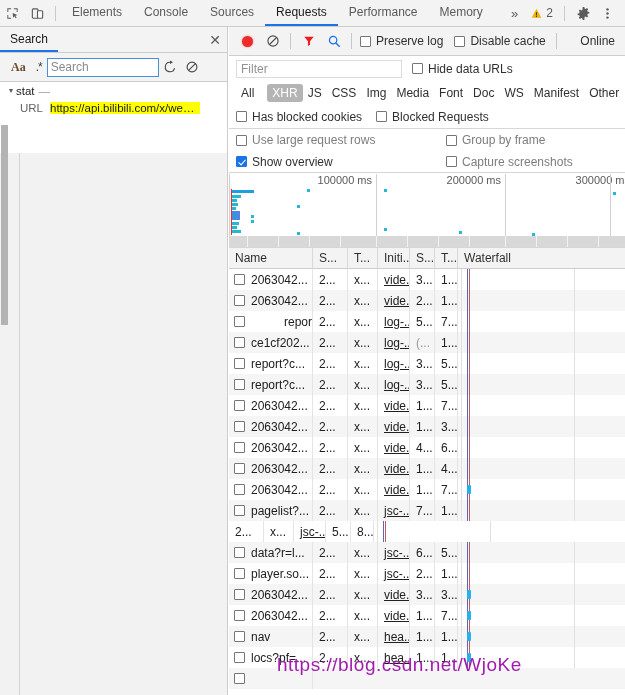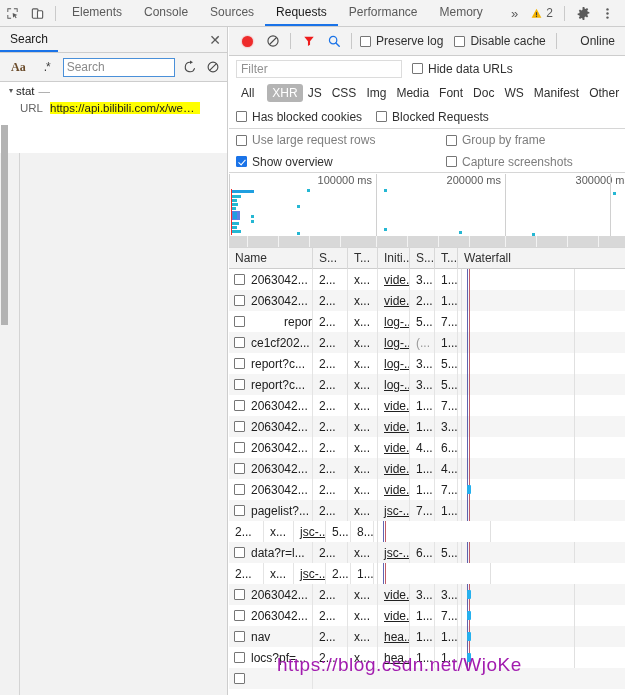--- a/index.html
+++ b/index.html
@@ -53,21 +53,21 @@
   .search-tab {
     padding: 0 10px; display: flex; align-items: center; font-size: 12px;
     color: #1a1a1a; border-bottom: 2px solid #1a73e8; cursor: pointer;
   }
   .search-close {
     margin-left: auto; width: 24px; display: flex; align-items: center;
     justify-content: center; cursor: pointer; color: #5a5a5a; font-size: 14px;
   }
   .search-toolbar {
     height: 29px; background: #f3f3f3; border-bottom: 1px solid #cdcdcd;
-    display: flex; align-items: center; padding: 0 6px; gap: 8px;
+    display: flex; align-items: center; padding: 0 6px; gap: 0;
   }
   .st-aa {
     font-size: 12px; color: #6a4b2a; font-weight: 600; padding: 0 5px; cursor: pointer;
     font-family: "Liberation Serif", serif;
   }
   .st-re { font-size: 12px; color: #3a3a3a; padding: 0 5px; cursor: pointer; letter-spacing: -1px; }
   .search-field {
     width: 112px; height: 19px; border: 1px solid #4a90d9; background: #fff;
     font-size: 12px; color: #303030; padding: 0 3px; outline: none;
     font-family: "Liberation Sans", sans-serif;
@@ -698,20 +698,24 @@
           <div class="cell" style="width: 25px;">6...</div>
           <div class="cell" style="width: 23px;">5...</div>
           <div class="wf">
             <div class="wf-dcl" style="left: 11px;"></div>
             <div class="wf-load" style="left: 9px;"></div>
             <div class="wf-gridline" style="left: 3px;"></div>
             <div class="wf-gridline" style="left: 116px;"></div>
           </div>
         </div>
         <div class="row odd">
+          <div class="cell name" style="width: 84px;">
+            <span class="rowcb"></span>
+            <span>player.so...</span>
+          </div>
           <div class="cell" style="width: 35px;">2...</div>
           <div class="cell" style="width: 30px;">x...</div>
           <div class="cell initiator" style="width: 32px;">jsc-...</div>
           <div class="cell" style="width: 25px;">2...</div>
           <div class="cell" style="width: 23px;">1...</div>
           <div class="wf">
             <div class="wf-dcl" style="left: 11px;"></div>
             <div class="wf-load" style="left: 9px;"></div>
             <div class="wf-gridline" style="left: 3px;"></div>
             <div class="wf-gridline" style="left: 116px;"></div>

